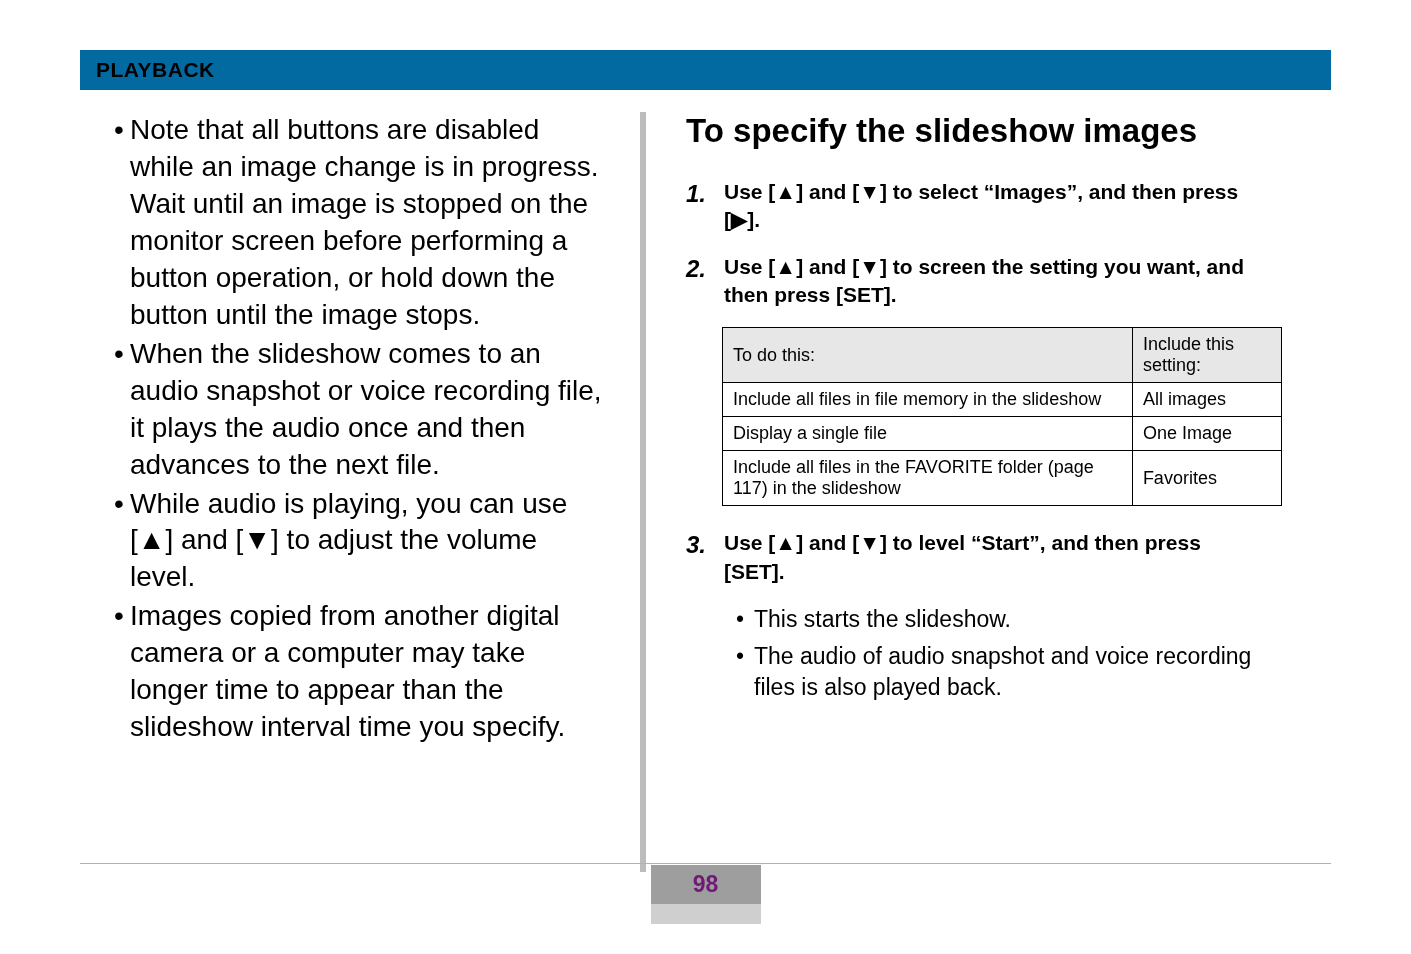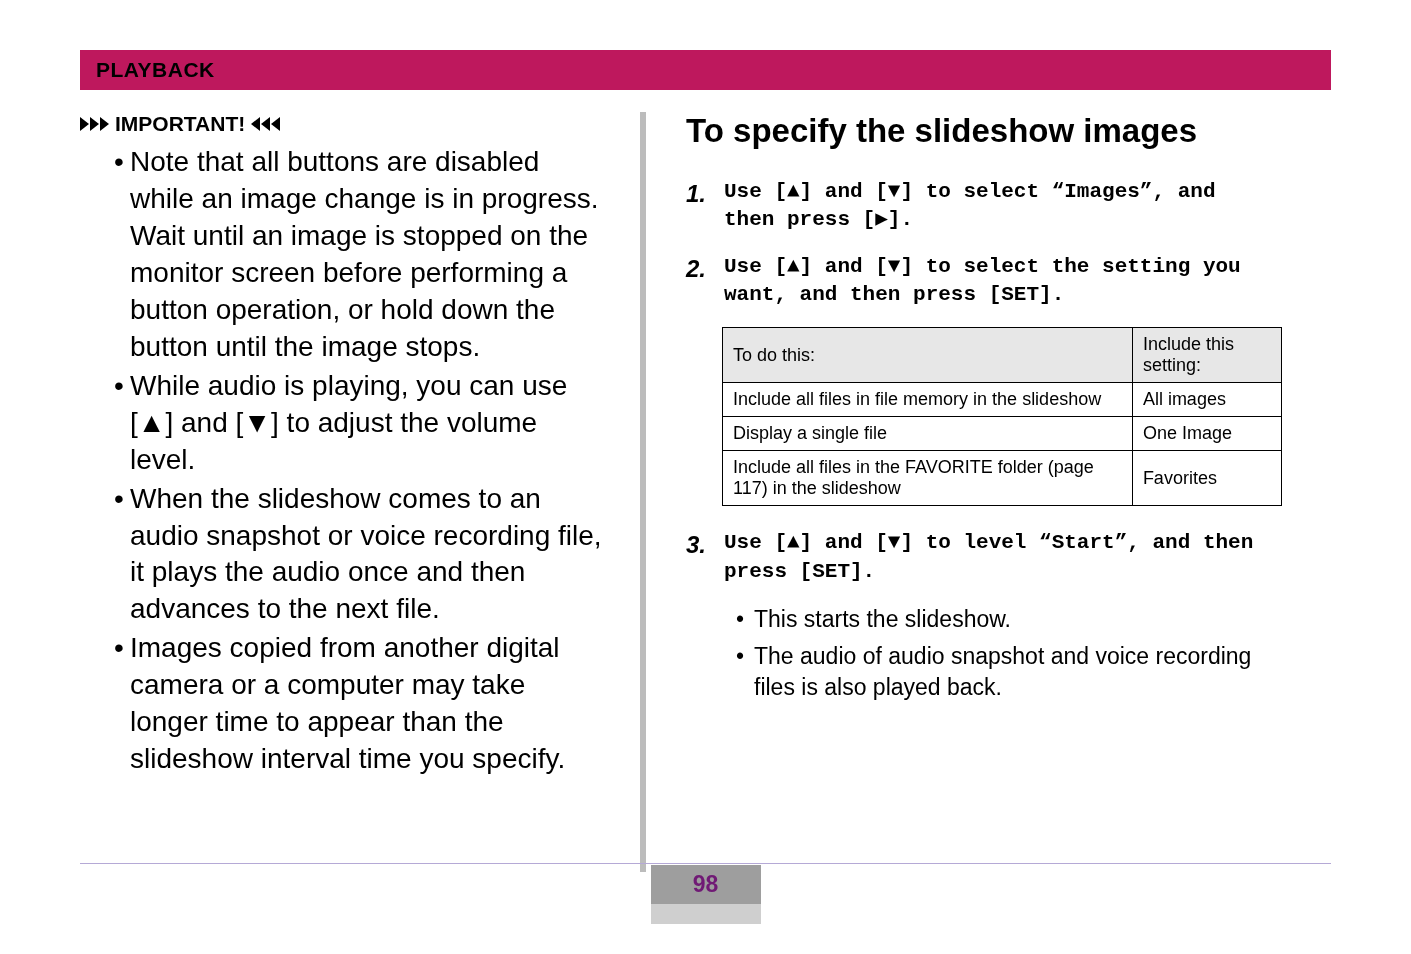--- a/index.html
+++ b/index.html
@@ -4,21 +4,21 @@
 <style>
   * { box-sizing: border-box; margin: 0; padding: 0; }
   html, body { width: 1411px; height: 954px; background: #ffffff; font-family: Arial, Helvetica, sans-serif; color: #000; }
   .page {
     width: 1411px;
     height: 954px;
     padding: 50px 80px 40px 80px;
     position: relative;
   }
   .header-bar {
-    background: #be185d;
+    background: #0369a1;
     padding: 8px 16px;
     margin-bottom: 22px;
   }
   .header-bar span {
     font-weight: bold;
     font-size: 21px;
     letter-spacing: 0.5px;
   }
   .columns {
     display: flex;
@@ -81,21 +81,21 @@
     font-size: 21px;
     font-weight: bold;
     line-height: 1.35;
     margin-bottom: 18px;
   }
   .step .num {
     font-style: italic;
     font-size: 24px;
     min-width: 28px;
   }
-  .step .txt { flex: 1; font-family: Liberation Mono, monospace; }
+  .step .txt { flex: 1; }
   table.settings {
     border-collapse: collapse;
     width: 560px;
     margin-left: 36px;
     margin-top: 6px;
     margin-bottom: 23px;
     font-size: 18px;
   }
   table.settings th, table.settings td {
     border: 1.5px solid #000;
@@ -159,54 +159,41 @@
 
 <div class="page">
 
   <div class="header-bar">
     <span>PLAYBACK</span>
   </div>
 
   <div class="columns">
 
     <div class="col-left">
-      <div class="important-hd">
-        <span class="tri-row">
-          <span class="tri right"></span>
-            <span class="tri right"></span>
-            <span class="tri right"></span>
-        </span>
-        <span>IMPORTANT!</span>
-        <span class="tri-row">
-          <span class="tri left"></span>
-            <span class="tri left"></span>
-            <span class="tri left"></span>
-        </span>
-      </div>
       <ul class="bullets">
         <li>Note that all buttons are disabled while an image change is in progress. Wait until an image is stopped on the monitor screen before performing a button operation, or hold down the button until the image stops.</li>
+        <li>When the slideshow comes to an audio snapshot or voice recording file, it plays the audio once and then advances to the next file.</li>
         <li>While audio is playing, you can use [▲] and [▼] to adjust the volume level.</li>
-        <li>When the slideshow comes to an audio snapshot or voice recording file, it plays the audio once and then advances to the next file.</li>
         <li>Images copied from another digital camera or a computer may take longer time to appear than the slideshow interval time you specify.</li>
       </ul>
     </div>
 
     <div class="divider"></div>
 
     <div class="col-right">
       <div class="h2">To specify the slideshow images</div>
 
       <div class="step">
         <span class="num">1.</span>
         <span class="txt">Use [▲] and [▼] to select “Images”, and then press [▶].</span>
       </div>
 
       <div class="step">
         <span class="num">2.</span>
-        <span class="txt">Use [▲] and [▼] to select the setting you want, and then press [SET].</span>
+        <span class="txt">Use [▲] and [▼] to screen the setting you want, and then press [SET].</span>
       </div>
 
       <table class="settings">
         <tbody>
             <tr>
           <th>To do this:</th>
           <th>Include this setting:</th>
         </tr>
         <tr>
           <td>Include all files in file memory in the slideshow</td>

